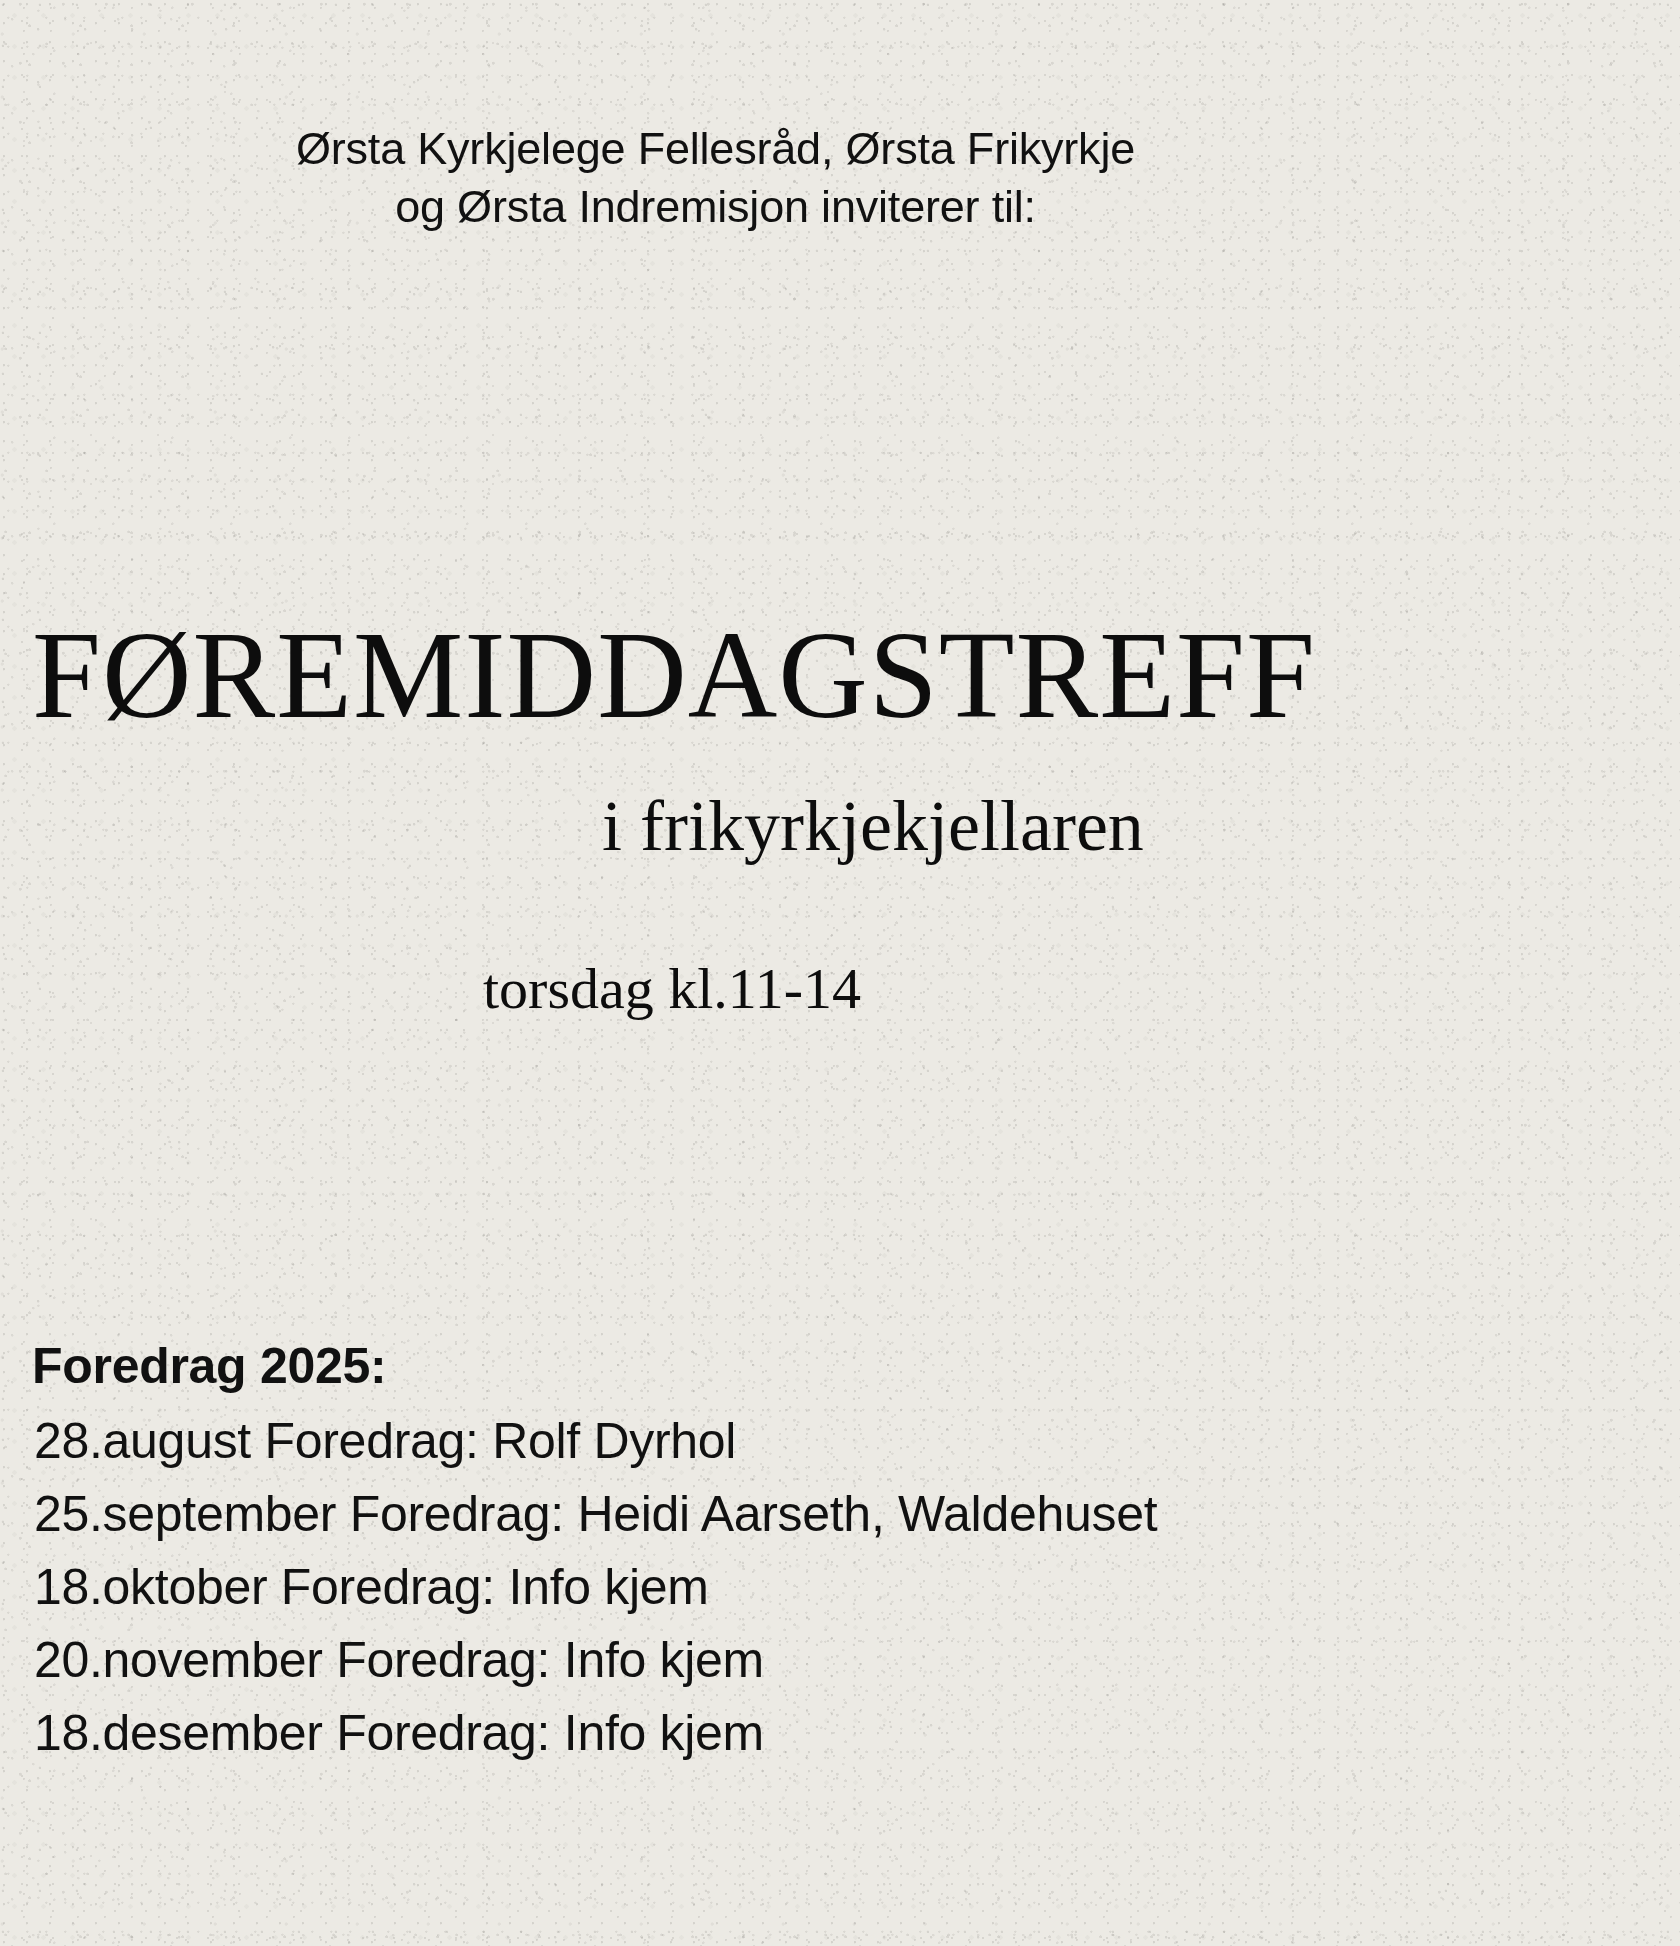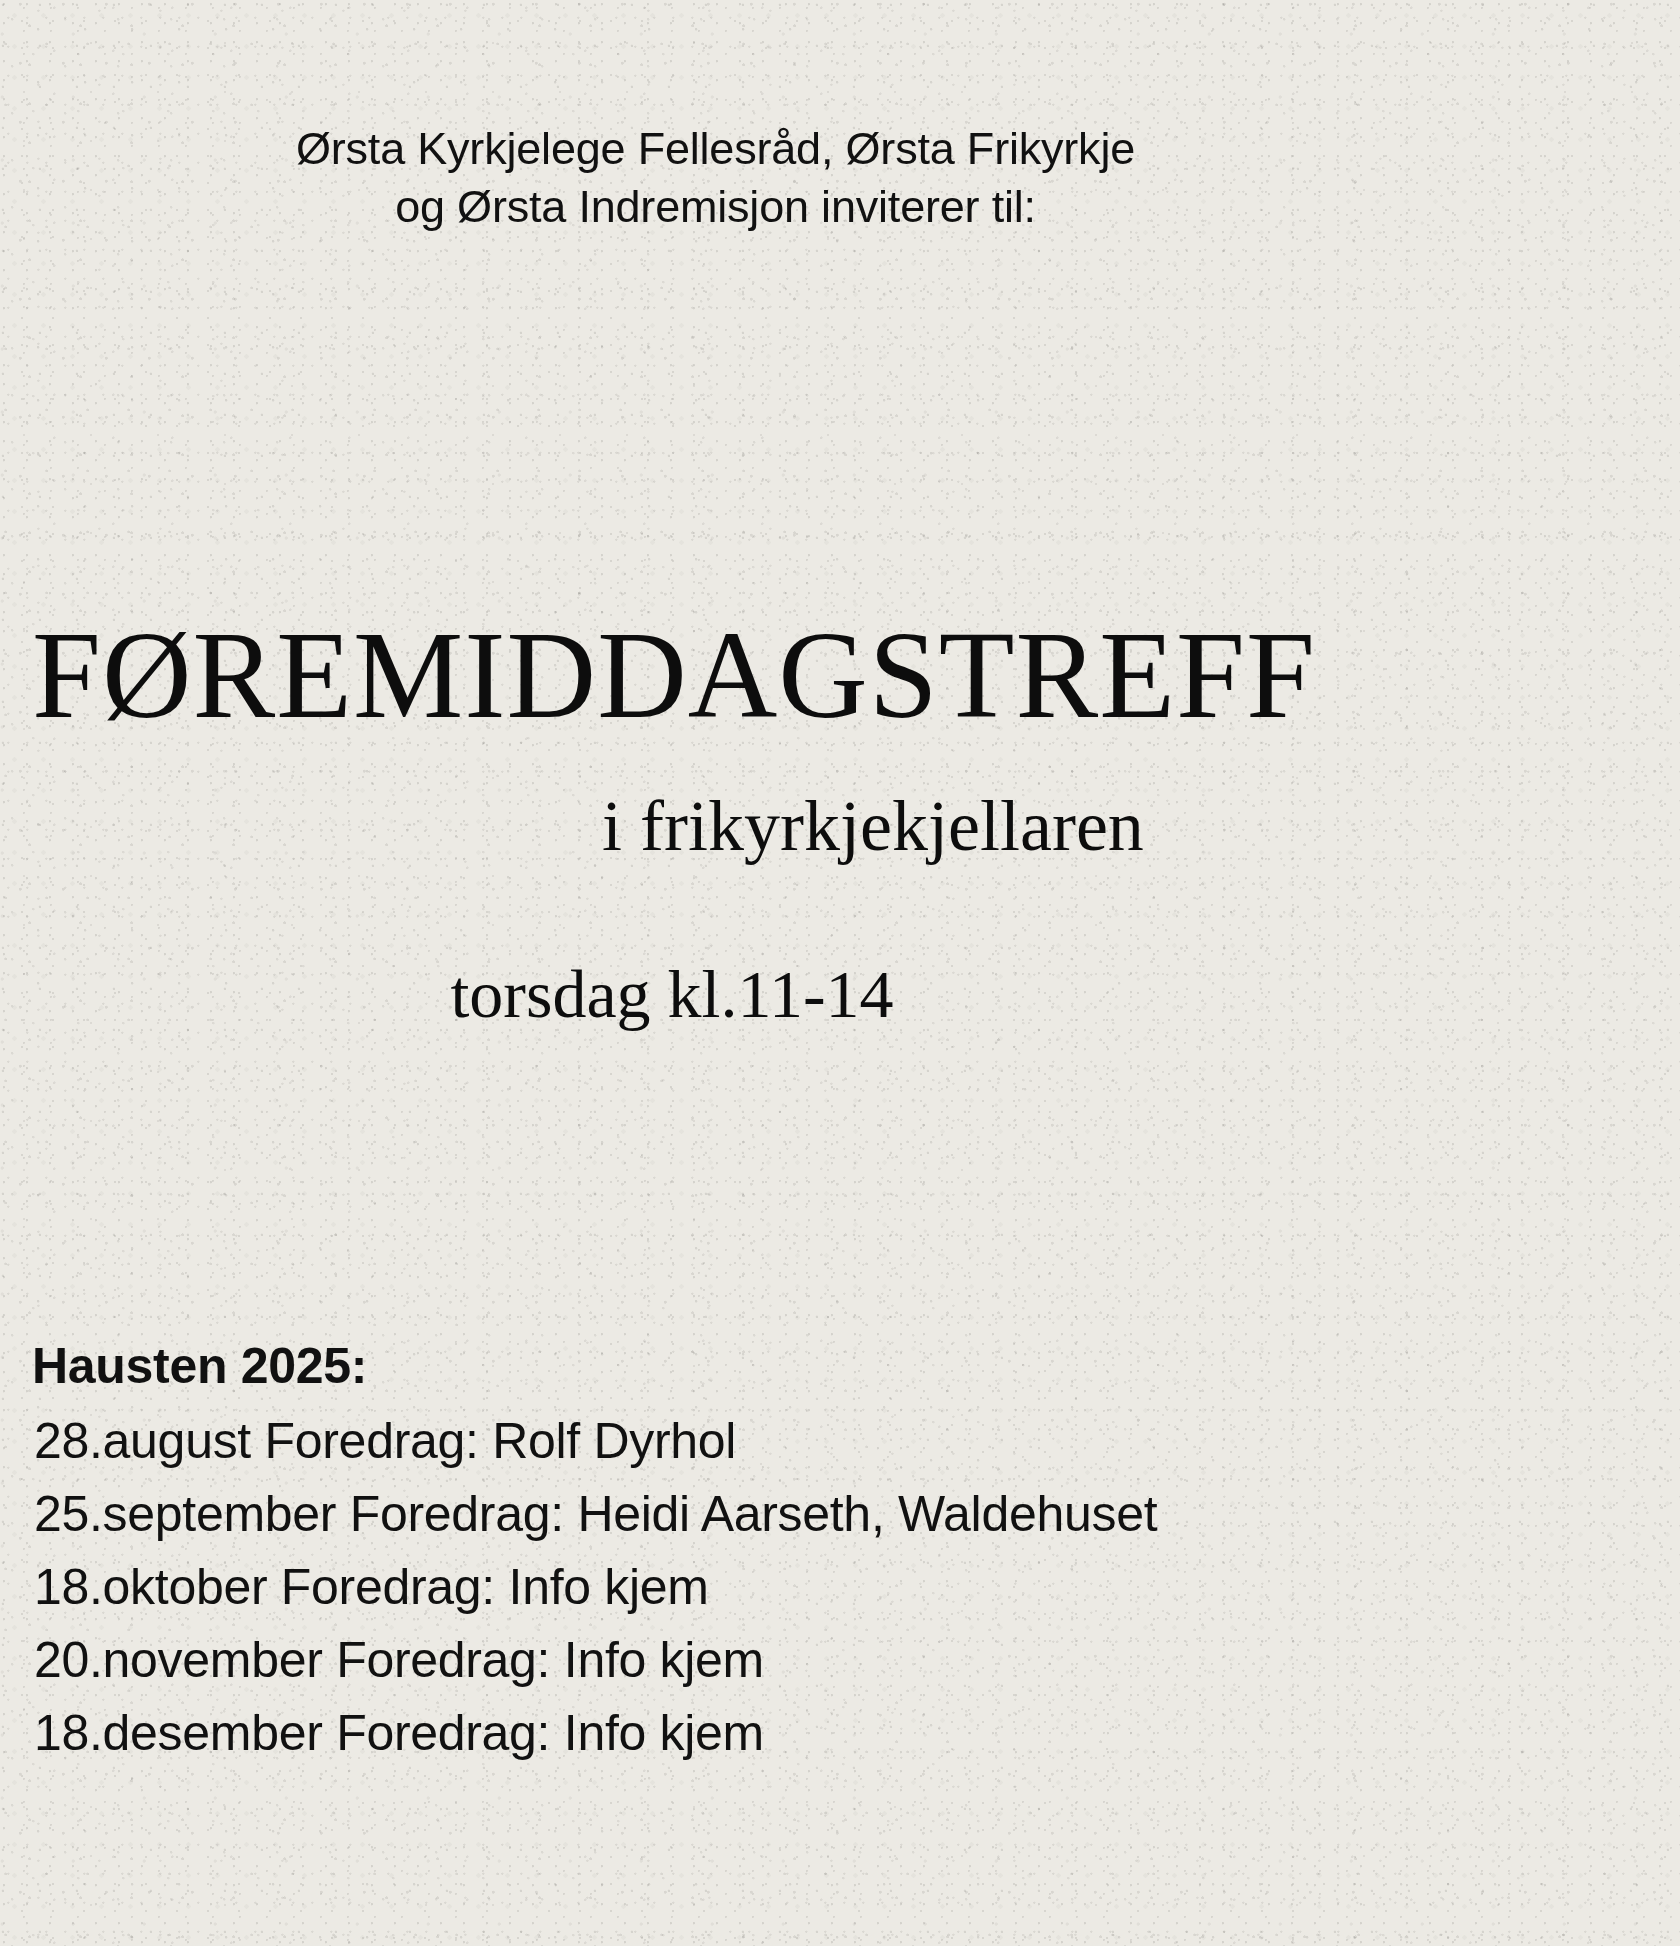--- a/index.html
+++ b/index.html
@@ -99,21 +99,21 @@
     margin-left: 33px;
   }
 
   .title-time {
     position: absolute;
     top: 960px;
     left: 0;
     width: 1344px;
     text-align: center;
     font-family: "Liberation Serif", serif;
-    font-size: 68px;
+    font-size: 58px;
     line-height: 1;
     color: #0d0d0d;
   }
 
   .schedule {
     position: absolute;
     top: 1330px;
     left: 32px;
     width: 1640px;
   }
@@ -150,21 +150,21 @@
     <div>og Ørsta Indremisjon inviterer til:</div>
   </div>
 
   <div class="title-main">FØREMIDDAGSTREFF</div>
 
   <div class="title-sub">i frikyrkjekjellaren</div>
 
   <div class="title-time">torsdag kl.11-14</div>
 
   <div class="schedule">
-    <div class="schedule-heading">Hausten 2025:</div>
+    <div class="schedule-heading">Foredrag 2025:</div>
     <ul class="schedule-list">
       <li>28.august Foredrag: Rolf Dyrhol</li>
       <li>25.september Foredrag: Heidi Aarseth, Waldehuset</li>
       <li>18.oktober Foredrag: Info kjem</li>
       <li>20.november Foredrag: Info kjem</li>
       <li>18.desember Foredrag: Info kjem</li>
     </ul>
   </div>
 
 </div>

